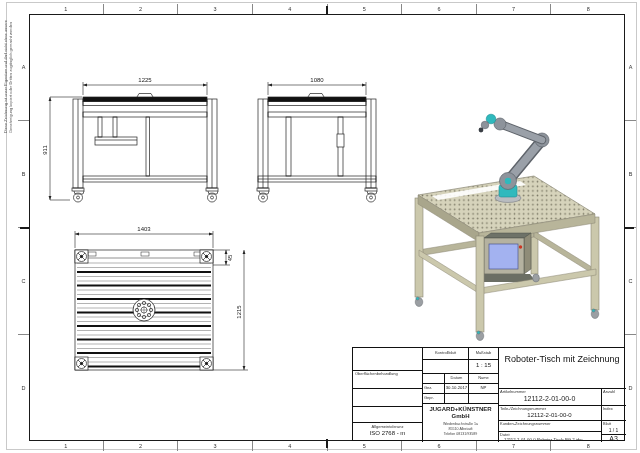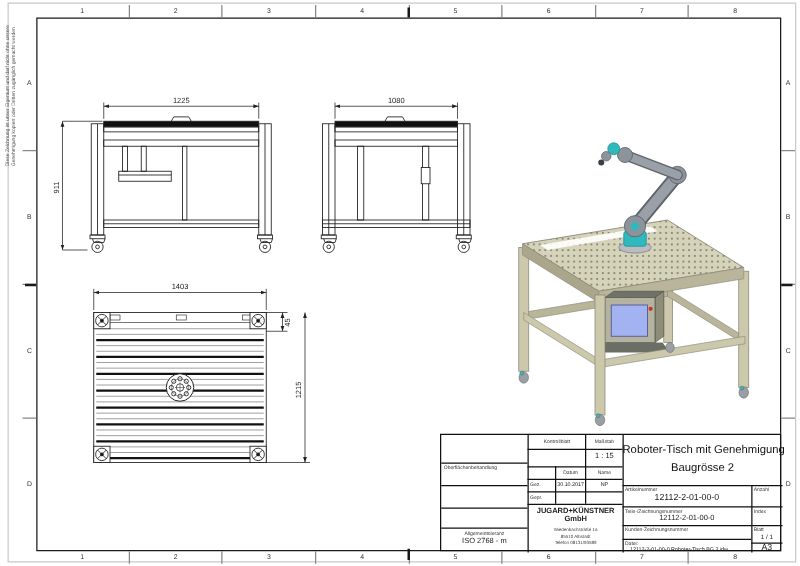--- a/index.html
+++ b/index.html
@@ -374,22 +374,21 @@
   <div class="t lbl" style="left:71px;top:37px">Gez.</div>
   <div class="t v4 ctr" style="left:92px;top:37px;width:23px">30.10.2017</div>
   <div class="t v4 ctr" style="left:116px;top:37px;width:29px">NP</div>
   <div class="t lbl" style="left:71px;top:47px">Gepr.</div>
   <div class="t v6 ctr" style="left:69px;top:58px;width:77px;font-weight:bold">JUGARD+KÜNSTNER</div>
   <div class="t v6 ctr" style="left:69px;top:65px;width:77px;font-weight:bold">GmbH</div>
   <div class="t ctr" style="left:69px;top:74px;width:77px;font-size:3.6px;color:#444">Wiedenbachstraße 1a</div>
   <div class="t ctr" style="left:69px;top:79px;width:77px;font-size:3.6px;color:#444">85510 Albstadt</div>
   <div class="t ctr" style="left:69px;top:84px;width:77px;font-size:3.6px;color:#444">Telefon 08131/93589</div>
 
-  <div class="t ttl" style="left:145px;top:6px">Roboter-Tisch mit Genehmigung</div>
-  <div class="t ttl" style="left:145px;top:21px">Baugrösse 2</div>
+  <div class="t ttl" style="left:145px;top:6px">Roboter-Tisch mit Zeichnung</div>
   <div class="t lbl" style="left:147px;top:41px">Artikelnummer</div>
   <div class="t v7 ctr" style="left:145px;top:47px;width:103px">12112-2-01-00-0</div>
   <div class="t lbl" style="left:147px;top:58px">Teile-/Zeichnungsnummer</div>
   <div class="t v6 ctr" style="left:145px;top:63.5px;width:103px">12112-2-01-00-0</div>
   <div class="t lbl" style="left:147px;top:73px">Kunden-Zeichnungsnummer</div>
   <div class="t lbl" style="left:147px;top:84px">Datei:</div>
   <div class="t v4" style="left:151px;top:88.5px">12112-2-01-00-0 Roboter-Tisch BG 2.idw</div>
   <div class="t lbl" style="left:250px;top:41px">Anzahl</div>
   <div class="t lbl" style="left:250px;top:58px">Index</div>
   <div class="t lbl" style="left:250px;top:73px">Blatt</div>

